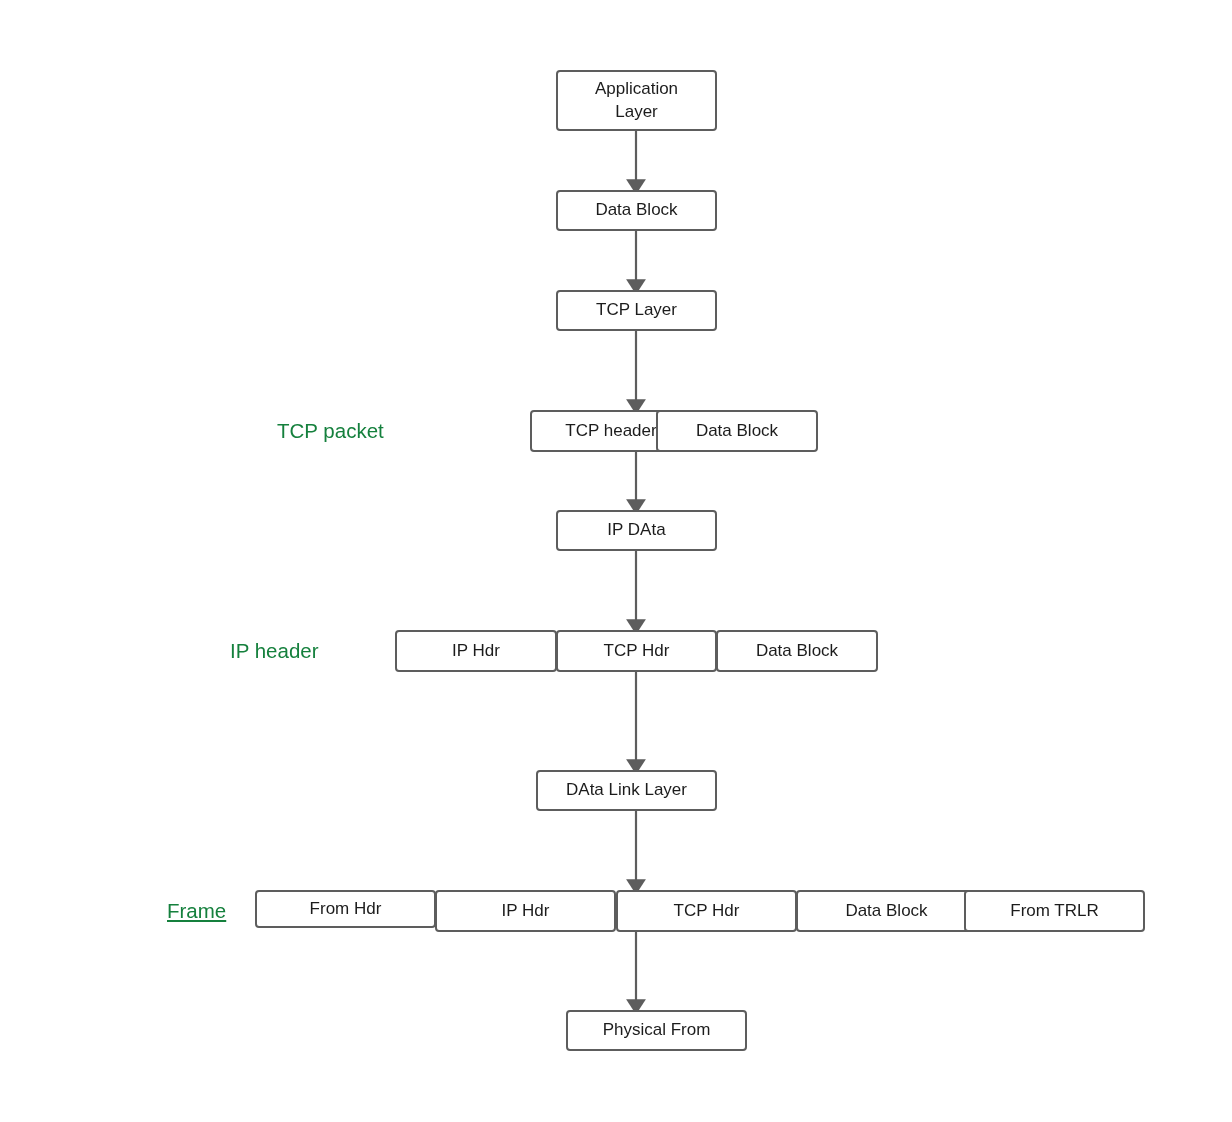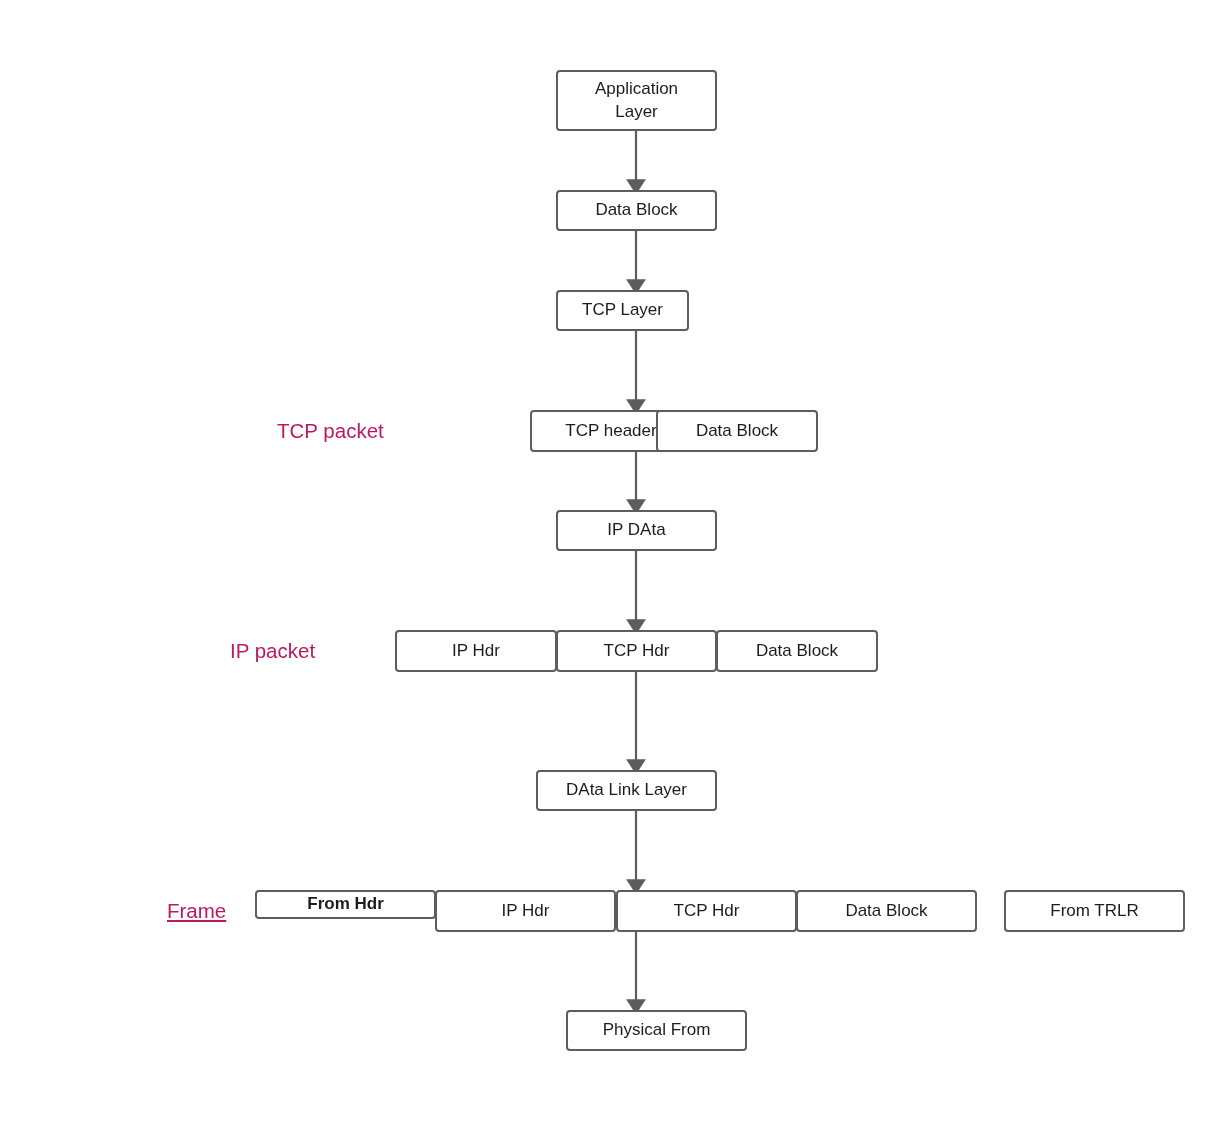--- a/index.html
+++ b/index.html
@@ -44,21 +44,21 @@
     color: #1c1c1c;
     z-index: 3;
     white-space: pre-line;
   }
   .node.two-line {
     line-height: 1.32;
   }
   .side-label {
     position: absolute;
     font-size: 20.5px;
-    color: #be185d;
+    color: #15803d;
     white-space: nowrap;
     z-index: 3;
   }
 </style>
 </head>
 <body>
 
 <div id="canvas">
 
   <svg id="arrow-layer" viewBox="0 0 1232 1122" width="1232" height="1122">
@@ -78,47 +78,47 @@
       <line x1="636" y1="811" x2="636" y2="884" marker-end="url(#arrowhead)"></line>
       <line x1="636" y1="932" x2="636" y2="1004" marker-end="url(#arrowhead)"></line>
     </g>
   </svg>
 
   <div class="node two-line" style="left:556px; top:70px; width:161px; height:61px;">Application
 Layer</div>
 
   <div class="node" style="left:556px; top:190px; width:161px; height:41px;">Data Block</div>
 
-  <div class="node" style="left:556px; top:290px; width:133px; height:41px;text-align:center;">TCP Layer</div>
+  <div class="node" style="left:556px; top:290px; width:161px; height:41px;text-align:center;">TCP Layer</div>
 
   <div class="side-label" style="left:277px; top:419px;">TCP packet</div>
 
   <div class="node" style="left:495px; top:410px; width:162px; height:42px;margin-left:35px;">TCP header</div>
 
   <div class="node" style="left:656px; top:410px; width:162px; height:42px;">Data Block</div>
 
   <div class="node" style="left:556px; top:510px; width:161px; height:41px;">IP DAta</div>
 
-  <div class="side-label" style="left:230px; top:639px;">IP packet</div>
+  <div class="side-label" style="left:230px; top:639px;">IP header</div>
 
   <div class="node" style="left:395px; top:630px; width:162px; height:42px;">IP Hdr</div>
 
   <div class="node" style="left:556px; top:630px; width:161px; height:42px;">TCP Hdr</div>
 
   <div class="node" style="left:716px; top:630px; width:162px; height:42px;">Data Block</div>
 
   <div class="node" style="left:536px; top:770px; width:181px; height:41px;">DAta Link Layer</div>
 
   <div class="side-label" style="left:167px; top:899px;text-decoration:underline;">Frame</div>
 
-  <div class="node" style="left:255px; top:890px; width:181px; height:29px;font-weight:bold;">From Hdr</div>
+  <div class="node" style="left:255px; top:890px; width:181px; height:38px;">From Hdr</div>
 
   <div class="node" style="left:435px; top:890px; width:181px; height:42px;">IP Hdr</div>
 
   <div class="node" style="left:616px; top:890px; width:181px; height:42px;">TCP Hdr</div>
 
   <div class="node" style="left:796px; top:890px; width:181px; height:42px;">Data Block</div>
 
-  <div class="node" style="left:1004px; top:890px; width:181px; height:42px;">From TRLR</div>
+  <div class="node" style="left:964px; top:890px; width:181px; height:42px;">From TRLR</div>
 
   <div class="node" style="left:566px; top:1010px; width:181px; height:41px;">Physical From</div>
 
 </div>
 
 </body></html>

